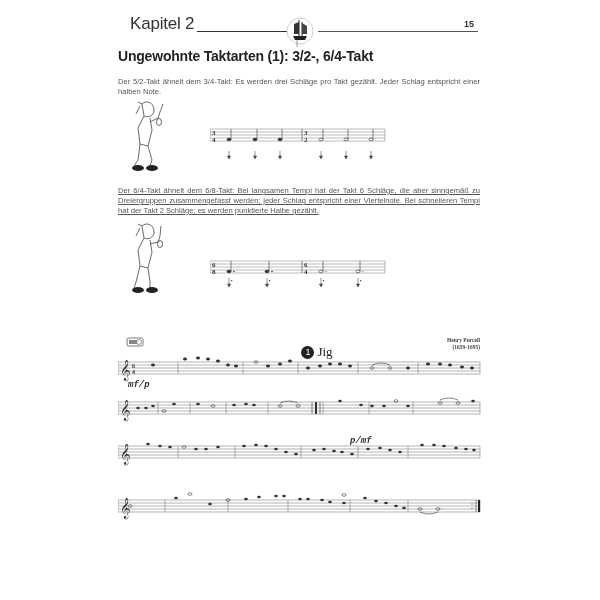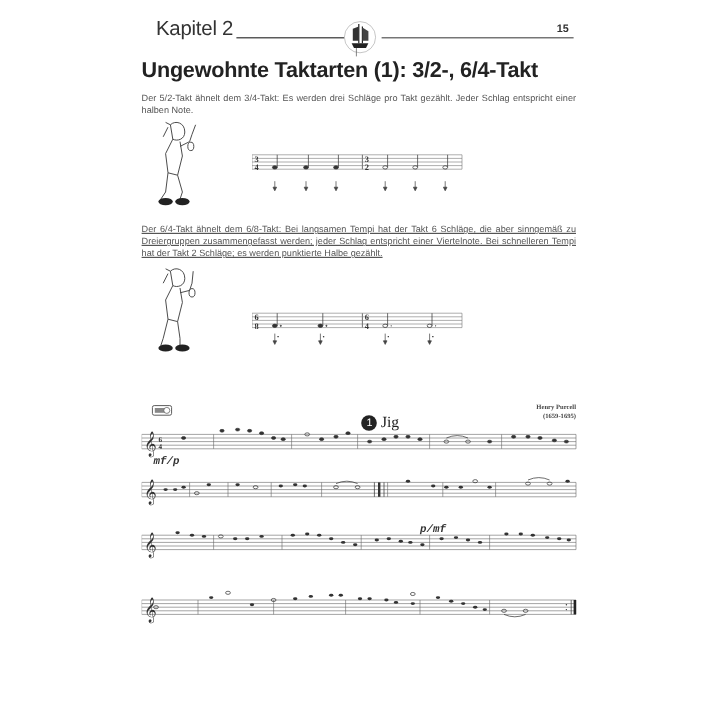--- a/index.html
+++ b/index.html
@@ -3,21 +3,21 @@
 <meta charset="utf-8">
 <style>
   html, body { margin:0; padding:0; background:#ffffff; }
   body { width:600px; height:600px; position:relative; overflow:hidden; font-family:"Liberation Sans", sans-serif; color:#222; }
   .abs { position:absolute; }
   .chapter { left:130px; top:14px; font-size:17px; font-weight:normal; color:#333; letter-spacing:-0.2px; }
   .rule-l { left:197px; top:31px; width:90px; height:1px; background:#333; }
   .rule-r { left:318px; top:31px; width:160px; height:1px; background:#555; }
   .page-num { left:464px; top:19px; font-size:9px; font-weight:bold; color:#333; }
   .emblem { left:285px; top:14px; width:30px; height:34px; }
-  .title { left:118px; top:48px; font-size:18px; font-weight:bold; color:#222; letter-spacing:-0.2px; }
+  .title { left:118px; top:48px; font-size:14px; font-weight:bold; color:#222; letter-spacing:-0.2px; }
   .para { left:118px; width:362px; font-size:7.6px; line-height:10px; color:#555; text-align:justify; }
   .p1 { top:77px; }
   .p2 { top:186px;text-decoration:underline; }
   .figure { left:130px; width:40px; height:75px; }
   .fig1 { top:100px; }
   .fig2 { top:222px; }
   .jig-title { left:0; width:600px; top:344px; text-align:center; font-family:"Liberation Serif", serif; font-size:13px; font-weight:normal; color:#222;padding-left:17px; }
   .jig-title .num { display:inline-block; width:13px; height:13px; line-height:13px; border-radius:50%; background:#222; color:#fff; font-size:9px; font-family:"Liberation Sans", sans-serif; margin-right:3px; vertical-align:1px; }
   .composer { left:420px; top:337px; width:60px; text-align:right; font-family:"Liberation Serif", serif; font-size:5.5px; font-weight:bold; line-height:7px; color:#444; }
   .cd-icon { left:126px; top:337px; width:18px; height:10px; }

